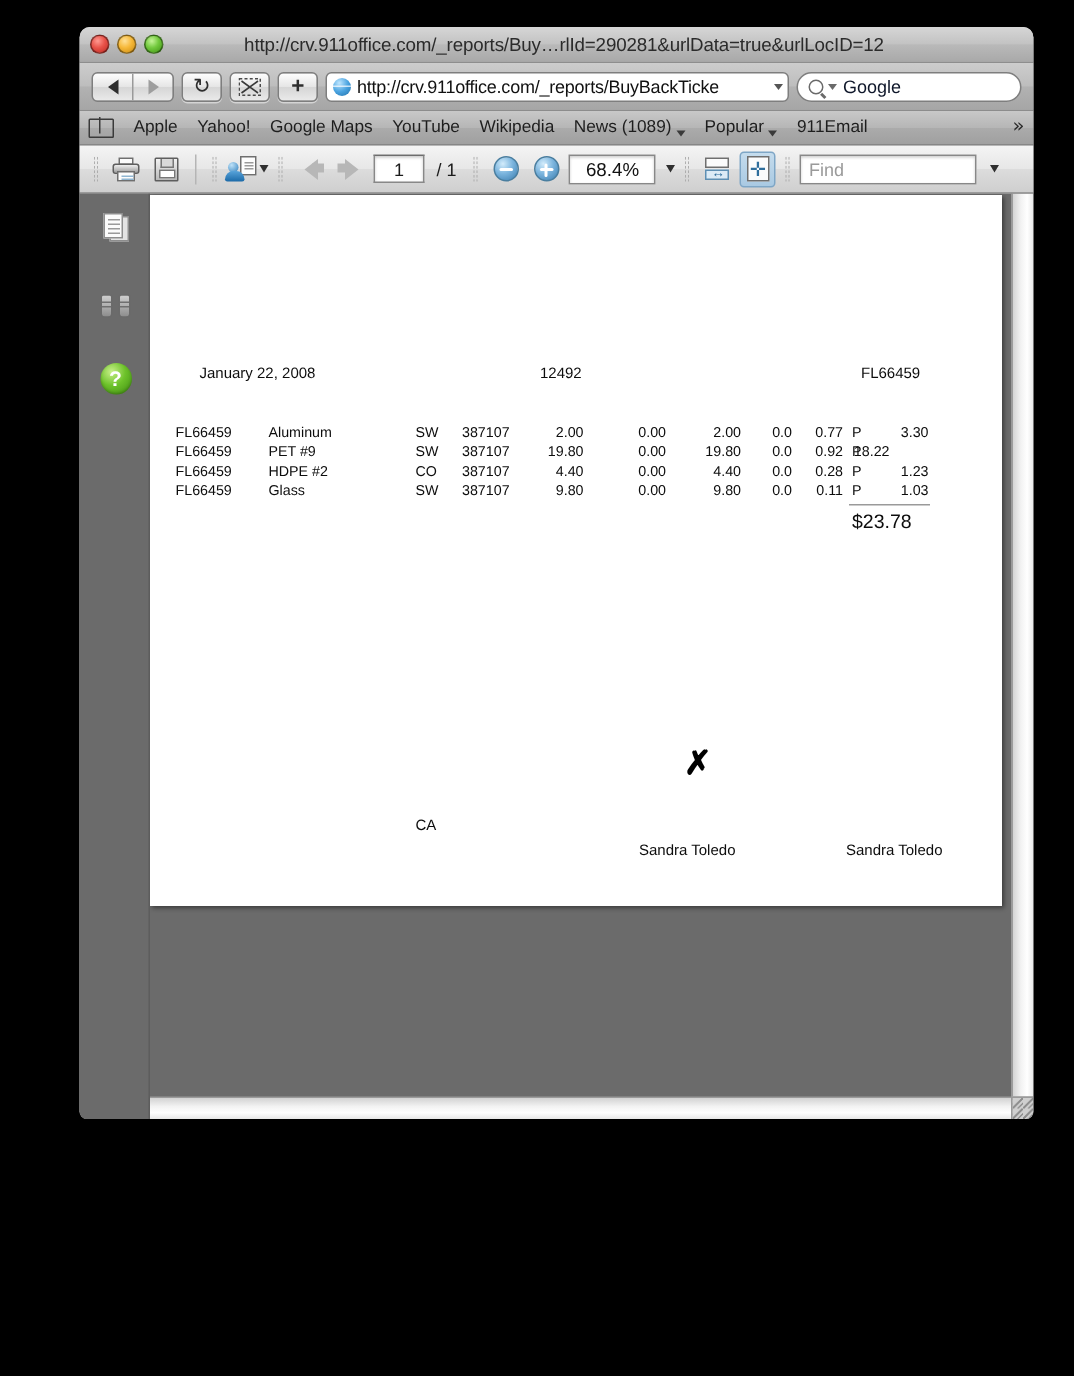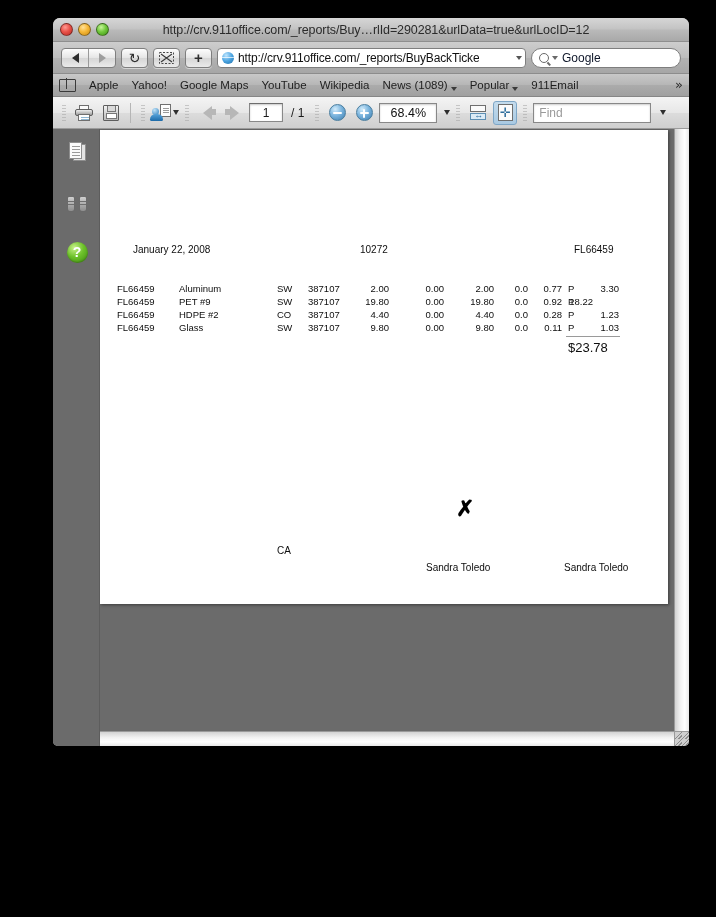--- a/index.html
+++ b/index.html
@@ -608,21 +608,21 @@
             <span class="b2"></span>
           </span>
       </div>
     </div>
 
     <div id="canvas">
 
       <div id="page">
 
         <span class="doc-txt" style="left:33px; top:114px;">January 22, 2008</span>
-        <span class="doc-txt" style="left:260px; top:114px;">10272</span>
+        <span class="doc-txt" style="left:260px; top:114px;">12492</span>
         <span class="doc-txt" style="left:474px; top:114px;">FL66459</span>
 
         <div class="doc-row" style="top:153px;">
           <span class="cell" style="left:17px;">FL66459</span>
           <span class="cell" style="left:79px;">Aluminum</span>
           <span class="cell" style="left:177px;">SW</span>
           <span class="cell" style="left:208px;">387107</span>
           <span class="cell r" style="left:255px; width:34px;">2.00</span>
           <span class="cell r" style="left:310px; width:34px;">0.00</span>
           <span class="cell r" style="left:360px; width:34px;">2.00</span>

